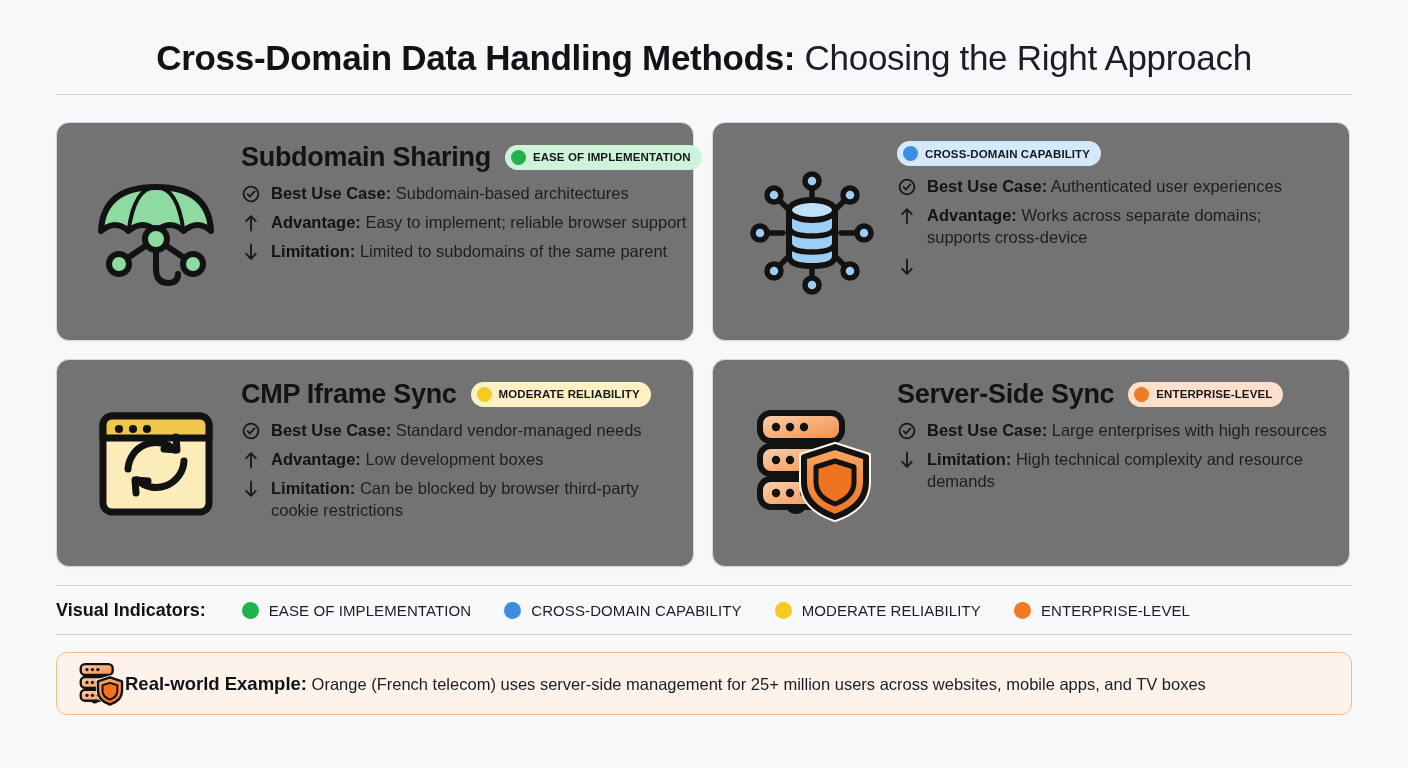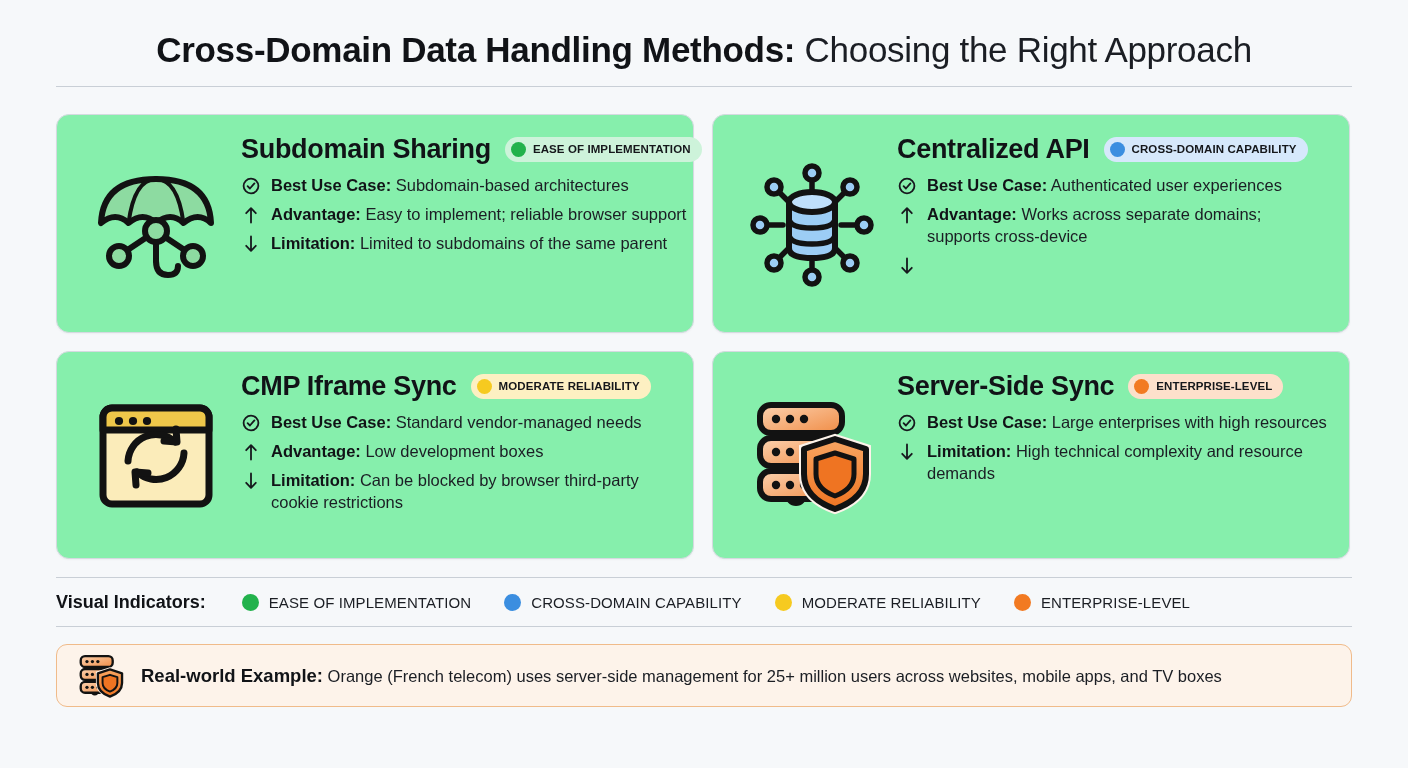--- a/index.html
+++ b/index.html
@@ -20,21 +20,21 @@
   .page {
     width: 1408px;
     height: 768px;
     padding: 0 56px;
     display: flex;
     flex-direction: column;
   }
 
   
   .title-wrap {
-    padding-top: 28px;
+    padding-top: 36px;
     padding-bottom: 14px;
     text-align: center;
   }
   .title {
     font-size: 35px;
     line-height: 44px;
     letter-spacing: -0.3px;
     white-space: nowrap;
   }
   .title .t-strong { font-weight: 700; color: #111317; }
@@ -50,21 +50,21 @@
   .grid {
     margin-top: 27px;
     display: grid;
     grid-template-columns: 638px 638px;
     grid-template-rows: 219px 208px;
     column-gap: 18px;
     row-gap: 18px;
   }
 
   .card {
-    background: #86efac;
+    background: #737373;
     border: 1px solid #d5dae0;
     border-radius: 13px;
     display: flex;
     align-items: flex-start;
     padding: 16px 14px 14px 14px;
     box-shadow: 0 1px 2px rgba(20,30,45,0.04);
   }
 
   .card-icon {
     width: 170px;
@@ -201,21 +201,20 @@
   
   .footer {
     margin-top: 17px;
     height: 63px;
     background: #fdf3ea;
     border: 1px solid #f0bb8a;
     border-radius: 11px;
     display: flex;
     align-items: center;
     padding: 0 20px;
-    gap: 16px;
   }
   .footer-icon { display: flex; align-items: center; flex-shrink: 0; }
   .footer-text {
     font-size: 16.5px;
     line-height: 22px;
     color: #1b1e24;
   }
   .footer-text b {
     font-weight: 700;
     font-size: 18.5px;
@@ -314,21 +313,20 @@
               <circle cx="101" cy="101" r="7"></circle>
           </g>
           <path d="M40 40 L40 86 q0 10 23 10 q23 0 23-10 L86 40 Z" fill="#9ccdf5" stroke="#121212" stroke-width="6" stroke-linejoin="round"></path>
           <ellipse cx="63" cy="40" rx="23" ry="10" fill="#bfdffb" stroke="#121212" stroke-width="6"></ellipse>
           <path d="M40 56 q0 10 23 10 q23 0 23-10" fill="none" stroke="#121212" stroke-width="5.5"></path>
           <path d="M40 72 q0 10 23 10 q23 0 23-10" fill="none" stroke="#121212" stroke-width="5.5"></path>
         </svg>
       </div>
       <div class="card-body">
         <div class="card-head">
-          <div class="card-title">Centralized API</div>
           <div class="badge blue">
             <span class="badge-dot dot-blue"></span>
             <span class="badge-label">CROSS-DOMAIN CAPABILITY</span>
           </div>
         </div>
 
         <div class="feat">
           <span class="feat-icon">
             <svg width="18" height="18" viewBox="0 0 18 18">
                 <circle cx="9" cy="9" r="7.4" fill="none" stroke="#16181d" stroke-width="1.8"></circle>

